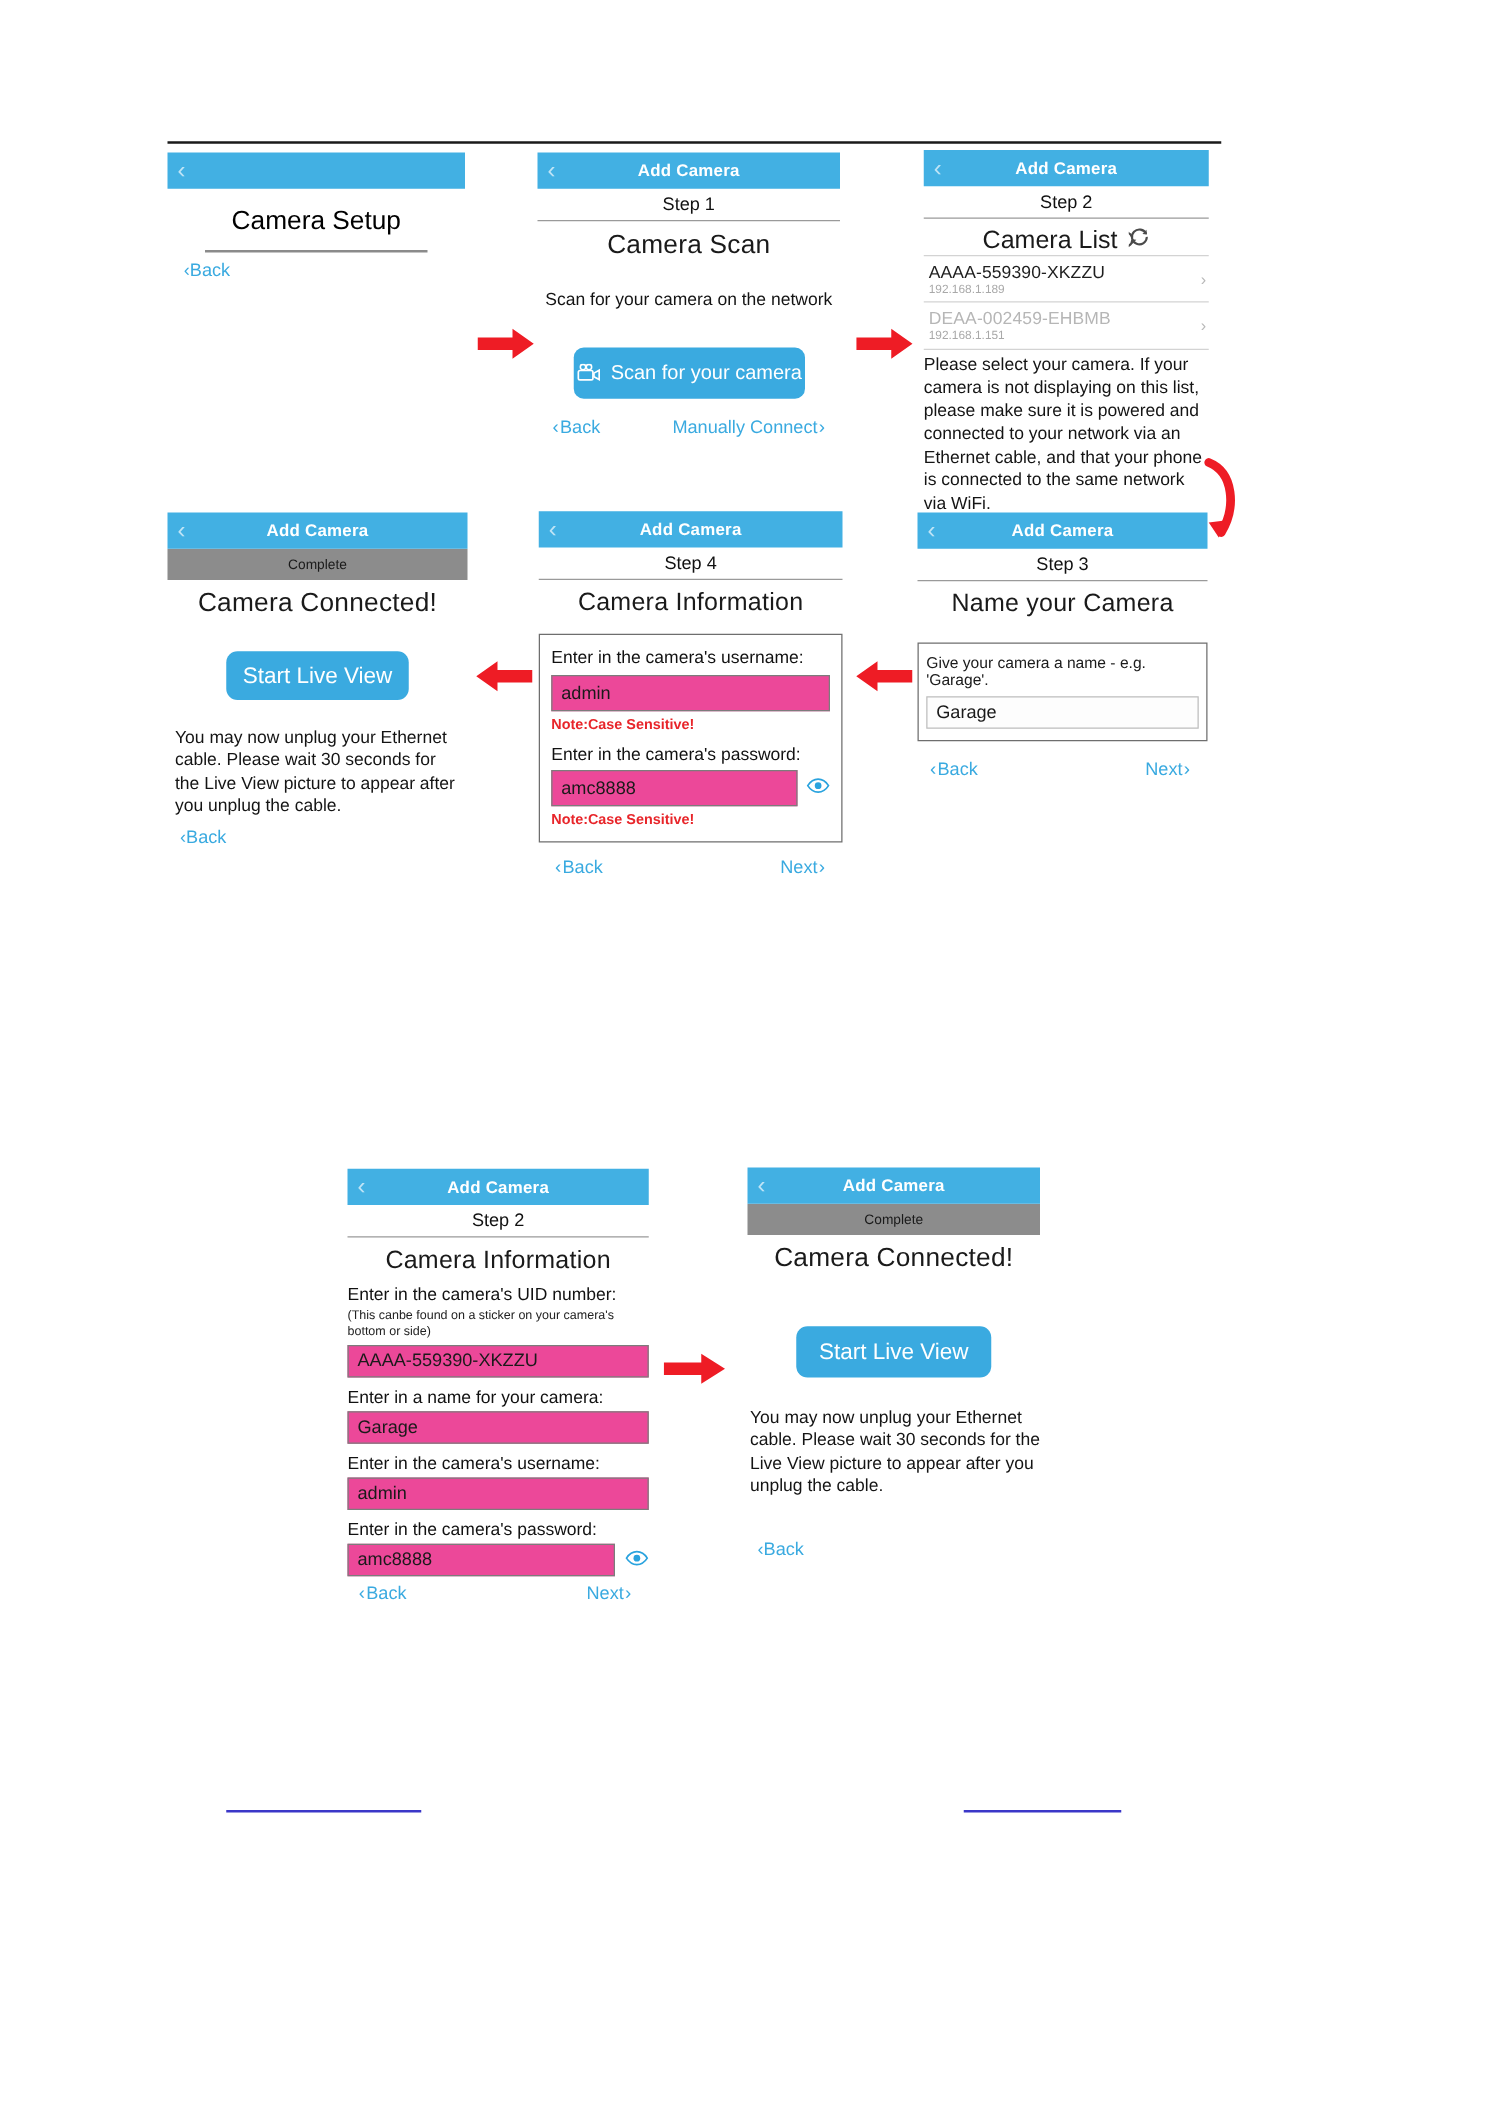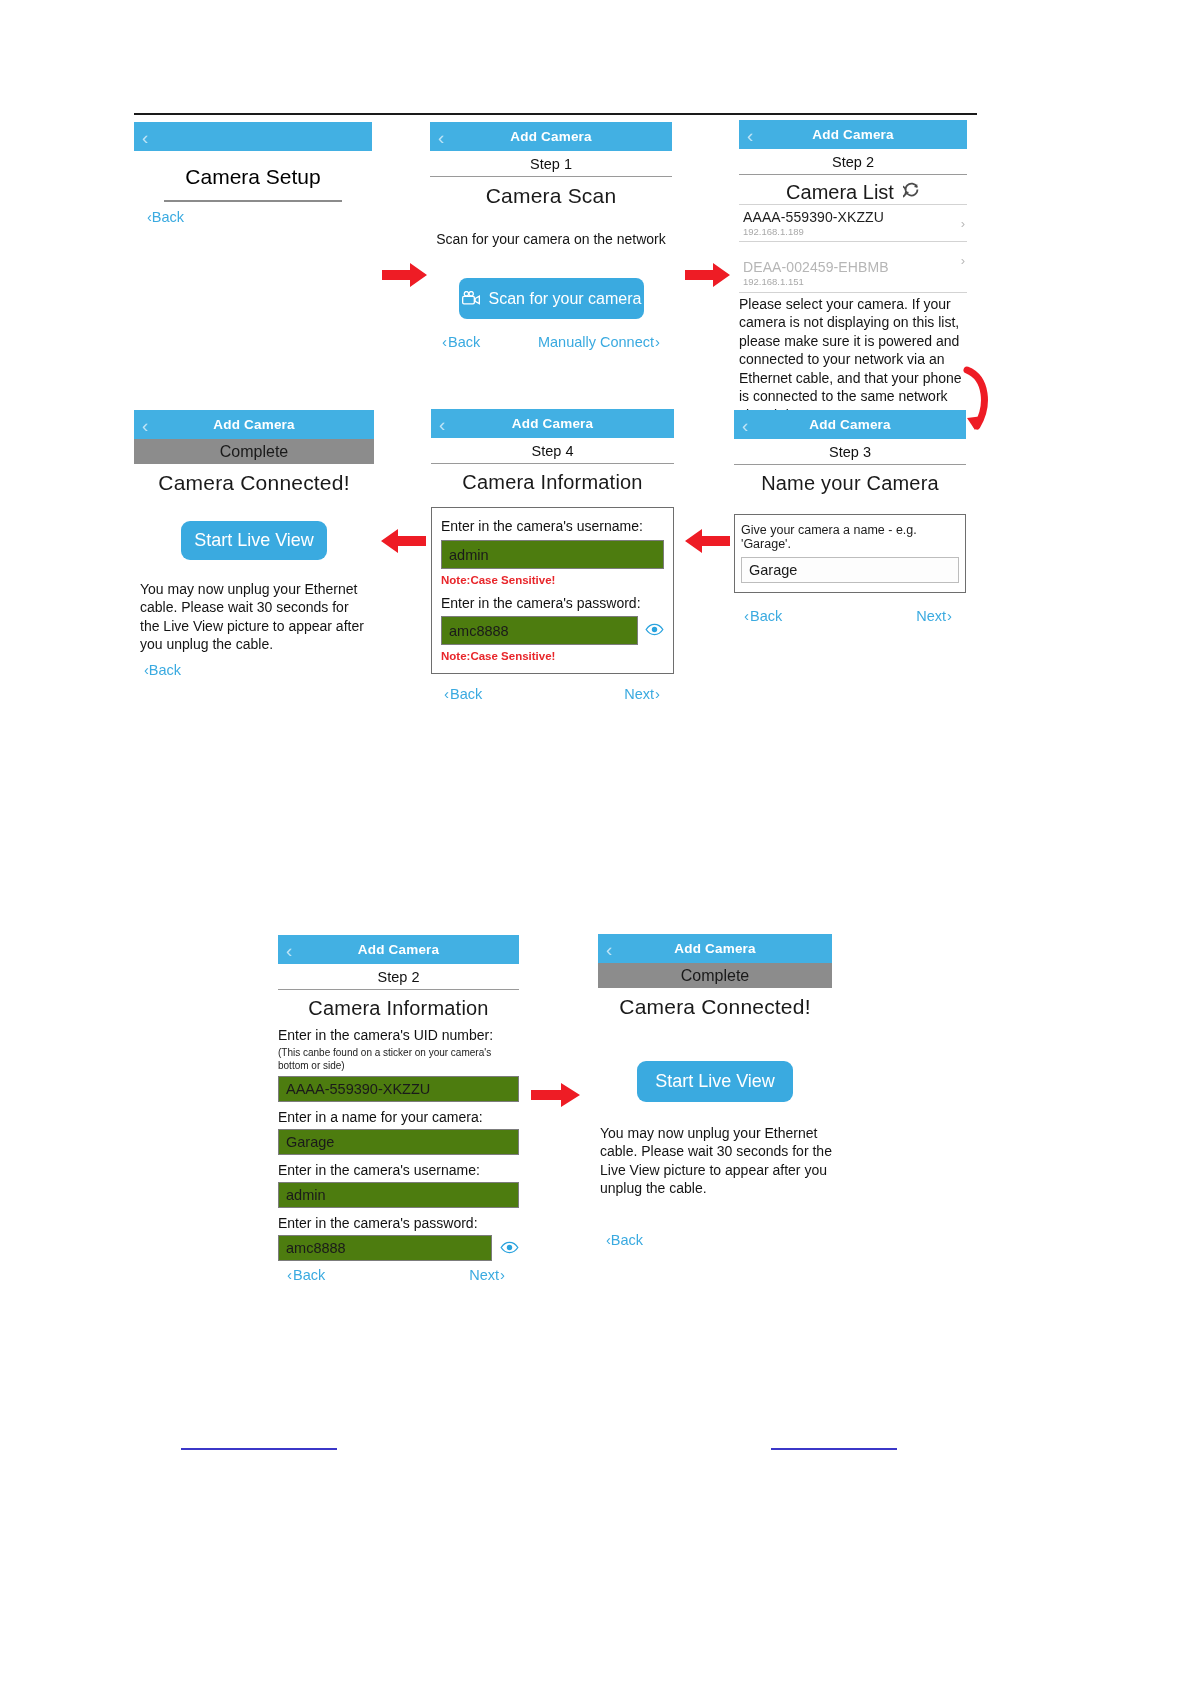--- a/index.html
+++ b/index.html
@@ -22,41 +22,41 @@
   .navbar .back-chev{
     position:absolute;left:8px;top:50%;transform:translateY(-50%);
     font-size:19px;font-weight:300;color:#bfe4f6;line-height:1;
   }
   .stepbar{
     height:25px;display:flex;align-items:center;justify-content:center;
     font-size:14.5px;color:#111;background:#ffffff;
     border-bottom:1.5px solid #9a9a9a;
   }
   .stepbar.complete{
-    background:#8c8c8c;color:#1a1a1a;border-bottom:none;font-size:16px;
+    background:#8c8c8c;color:#1a1a1a;border-bottom:none;font-size:11px;
   }
   .panel-title{
     text-align:center;font-size:21px;color:#1a1a1a;padding-top:7px;
     font-weight:400;letter-spacing:.2px;
   }
   .panel-title.small{font-size:20px;}
 
   .bluebtn{
     background:#3aaae0;color:#ffffff;border-radius:9px;
     display:flex;align-items:center;justify-content:center;
     font-size:16px;font-weight:400;cursor:pointer;
   }
   .linkrow{display:flex;align-items:center;font-size:14.5px;color:#3aaae0;}
   .link{color:#3aaae0;font-size:14.5px;display:inline-flex;align-items:center;cursor:pointer;}
   .link .chev{font-size:15px;font-weight:300;margin:0 1px;}
 
   .bodytext{font-size:14px;color:#141414;line-height:1.32;}
 
   .field{
-    box-sizing:border-box;border:1.4px solid #7c7c7c;background:#4d7c0f;
+    box-sizing:border-box;border:1.4px solid #7c7c7c;background:#ec4899;
     display:flex;align-items:center;padding:0 7px;font-size:14.5px;color:#1a1a1a;
   }
   .note{color:#e8252a;font-size:11.5px;font-weight:bold;}
   .fieldlabel{font-size:14px;color:#111;}
 
   
   .arrow{position:absolute;}
   .arrow svg{display:block;}
 
   
@@ -80,21 +80,21 @@
   #p3{left:739px;top:120px;width:228px;}
   #p3 .listhead{
     display:flex;justify-content:center;gap:9px;padding-top:6px;
   }
   #p3 .listhead .t{font-size:20px;color:#1a1a1a;}
   #p3 .cam-row{
     border-top:1.3px solid #d3d3d3;padding:4px 2px 4px 4px;position:relative;
   }
   #p3 .cam-row:first-of-type{border-top:1.3px solid #d3d3d3;}
   #p3 .cam-uid{font-size:14px;color:#1e1e1e;letter-spacing:.1px;}
-  #p3 .cam-uid.dim{color:#b6b6b6;margin-top:13px;}
+  #p3 .cam-uid.dim{color:#b6b6b6;}
   #p3 .cam-ip{font-size:9.5px;color:#a9a9a9;margin-top:1px;}
   #p3 .rowchev{position:absolute;right:2px;top:11px;color:#b9b9b9;font-size:13px;}
   #p3 .helptext{border-top:1.3px solid #d3d3d3;padding-top:2px;margin-top:1px;}
   #p3 .backrow{margin:4px 0 0 8px;}
 
   
   #p4{left:734px;top:410px;width:232px;}
   #p4 .card{
     box-sizing:border-box;border:1.6px solid #6e6e6e;margin-top:19px;
     padding:8px 6px 9px 6px;background:#fff;

